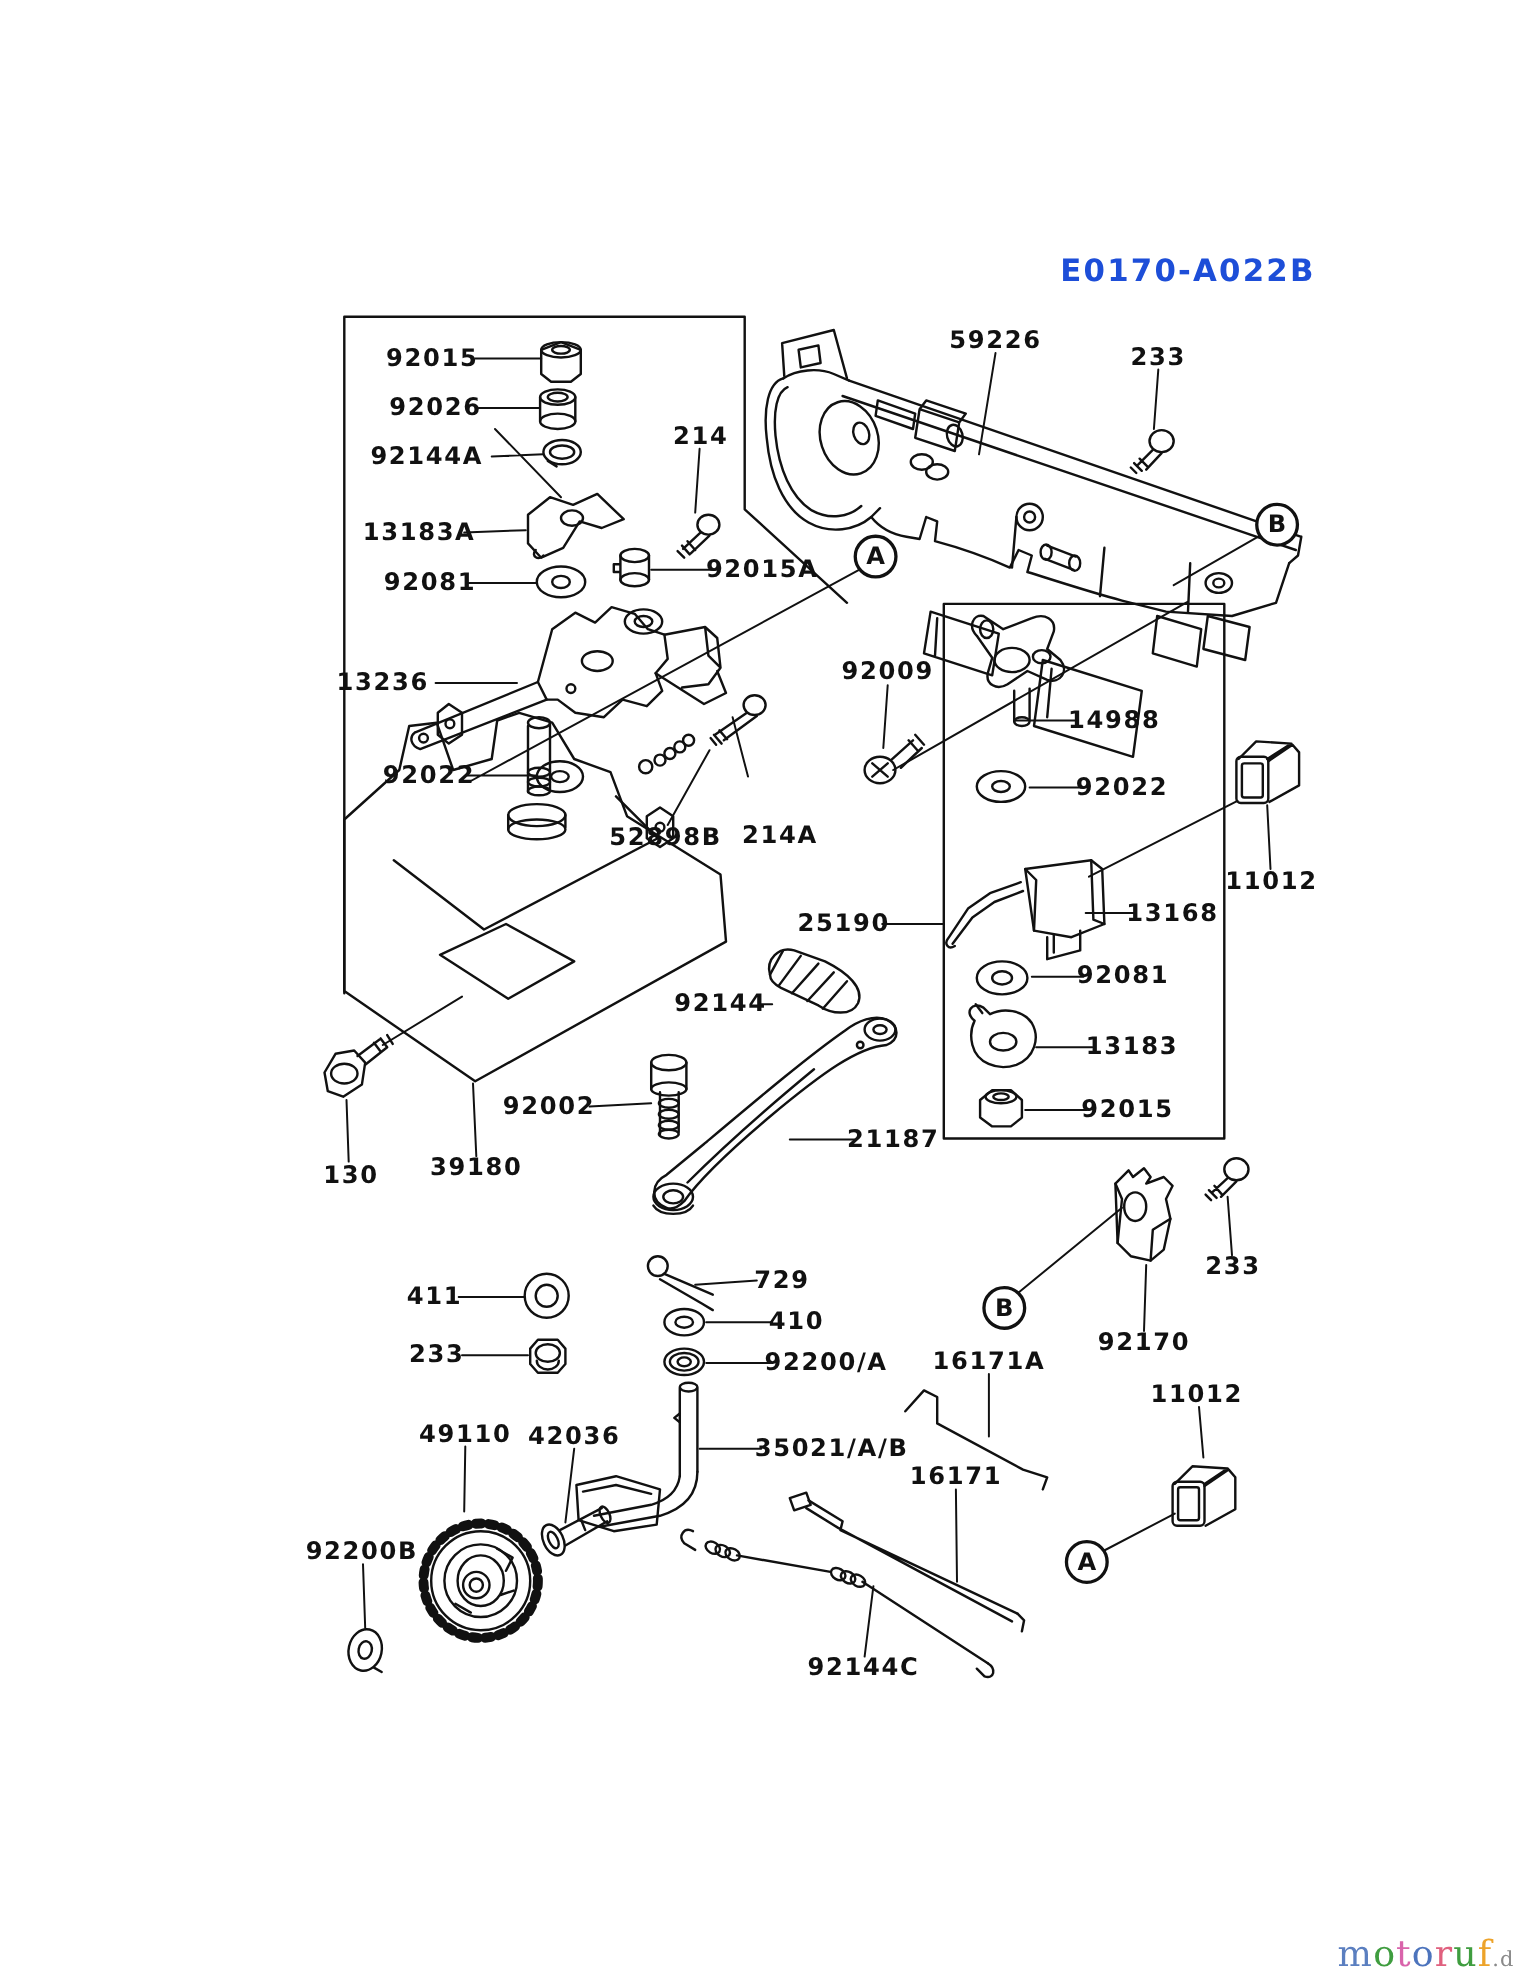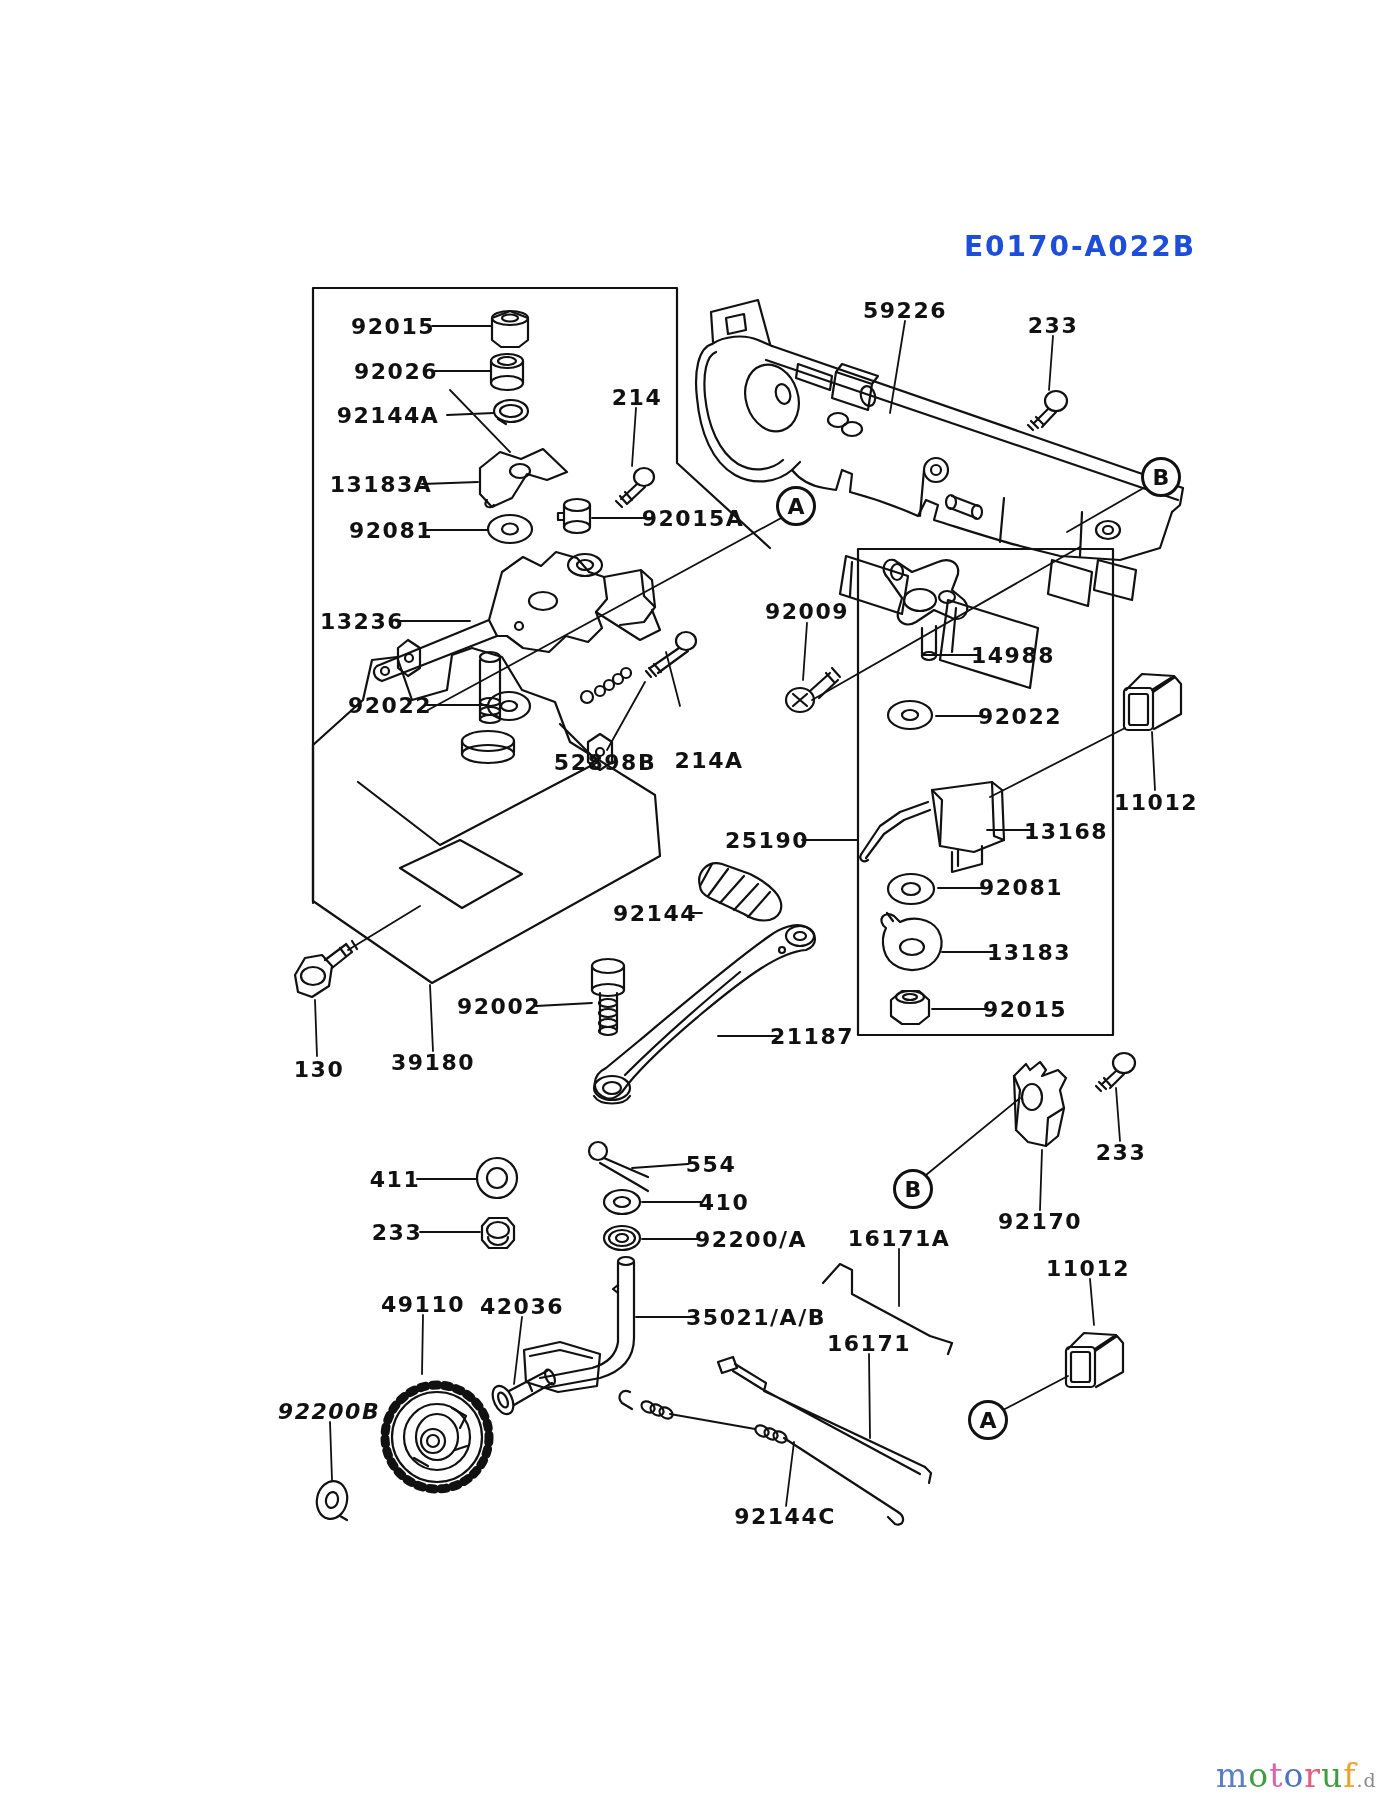--- a/index.html
+++ b/index.html
@@ -316,21 +316,21 @@
   <div id="diagram-title" style="left:1080px;top:246px">E0170-A022B</div>
 
   <div id="label-layer">
       <div class="plabel" style="left: 393px; top: 326px;">92015</div>
       <div class="plabel" style="left: 396px; top: 371px;">92026</div>
       <div class="plabel" style="left: 388px; top: 415px;">92144A</div>
       <div class="plabel" style="left: 381px; top: 484px;">13183A</div>
       <div class="plabel" style="left: 391px; top: 530px;">92081</div>
       <div class="plabel" style="left: 637px; top: 397px;">214</div>
       <div class="plabel" style="left: 693px; top: 518px;">92015A</div>
-      <div class="plabel" style="left: 362px; top: 621px;">13236</div>
+      <div class="plabel" style="left: 348px; top: 621px;">13236</div>
       <div class="plabel" style="left: 390px; top: 705px;">92022</div>
       <div class="plabel" style="left: 685px; top: 760px; margin-left: 24px;">214A</div>
       <div class="plabel" style="left: 605px; top: 762px;">52898B</div>
       <div class="plabel" style="left: 905px; top: 310px;">59226</div>
       <div class="plabel" style="left: 1053px; top: 325px;">233</div>
       <div class="plabel" style="left: 807px; top: 611px;">92009</div>
       <div class="plabel" style="left: 1013px; top: 655px;">14988</div>
       <div class="plabel" style="left: 1020px; top: 716px;">92022</div>
       <div class="plabel" style="left: 1156px; top: 802px;">11012</div>
       <div class="plabel" style="left: 1066px; top: 831px;">13168</div>
@@ -338,32 +338,32 @@
       <div class="plabel" style="left: 1021px; top: 887px;">92081</div>
       <div class="plabel" style="left: 1029px; top: 952px;">13183</div>
       <div class="plabel" style="left: 1025px; top: 1009px;">92015</div>
       <div class="plabel" style="left: 655px; top: 913px;">92144</div>
       <div class="plabel" style="left: 499px; top: 1006px;">92002</div>
       <div class="plabel" style="left: 812px; top: 1036px;">21187</div>
       <div class="plabel" style="left: 319px; top: 1069px;">130</div>
       <div class="plabel" style="left: 433px; top: 1062px;">39180</div>
       <div class="plabel" style="left: 395px; top: 1179px;">411</div>
       <div class="plabel" style="left: 397px; top: 1232px;">233</div>
-      <div class="plabel" style="left: 711px; top: 1164px;">554</div>
+      <div class="plabel" style="left: 711px; top: 1164px;">729</div>
       <div class="plabel" style="left: 724px; top: 1202px;">410</div>
       <div class="plabel" style="left: 751px; top: 1239px;">92200/A</div>
       <div class="plabel" style="left: 756px; top: 1317px;">35021/A/B</div>
       <div class="plabel" style="left: 899px; top: 1238px;">16171A</div>
       <div class="plabel" style="left: 1040px; top: 1221px;">92170</div>
       <div class="plabel" style="left: 1121px; top: 1152px;">233</div>
       <div class="plabel" style="left: 1088px; top: 1268px;">11012</div>
       <div class="plabel" style="left: 869px; top: 1343px;">16171</div>
       <div class="plabel" style="left: 423px; top: 1304px;">49110</div>
       <div class="plabel" style="left: 522px; top: 1306px;">42036</div>
-      <div class="plabel" style="left: 329px; top: 1411px; font-style: italic;">92200B</div>
+      <div class="plabel" style="left: 329px; top: 1411px;">92200B</div>
       <div class="plabel" style="left: 785px; top: 1516px;">92144C</div>
     </div>
   <div id="marker-layer">
       <div class="marker" style="left: 796px; top: 506px;">A</div>
       <div class="marker" style="left: 1161px; top: 477px;">B</div>
       <div class="marker" style="left: 913px; top: 1189px;">B</div>
       <div class="marker" style="left: 988px; top: 1420px;">A</div>
     </div>
 
   <div id="watermark"><span id="wm-letters"><span style="color: rgb(91, 127, 192);">m</span><span style="color: rgb(63, 157, 63);">o</span><span style="color: rgb(217, 100, 171);">t</span><span style="color: rgb(77, 116, 189);">o</span><span style="color: rgb(224, 96, 126);">r</span><span style="color: rgb(63, 157, 63);">u</span><span style="color: rgb(237, 163, 42);">f</span></span><span class="suffix">.de</span></div>

